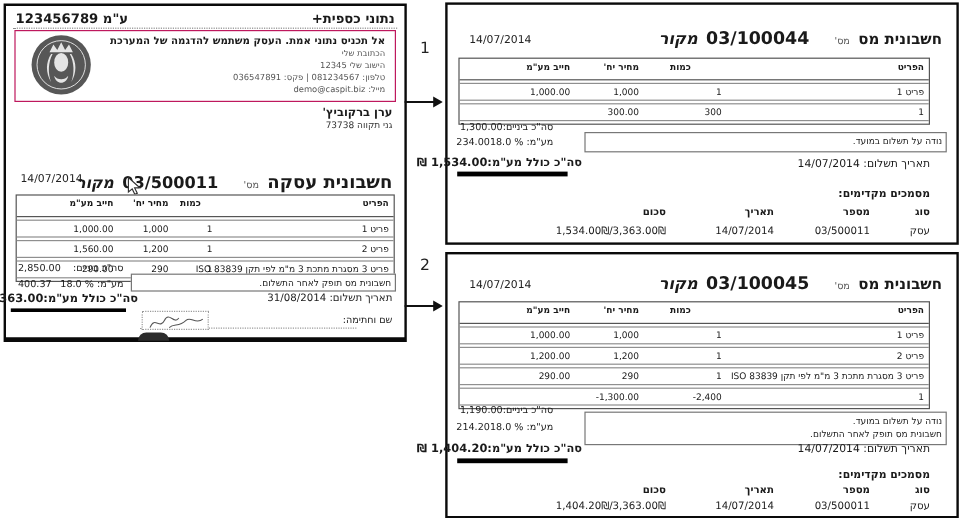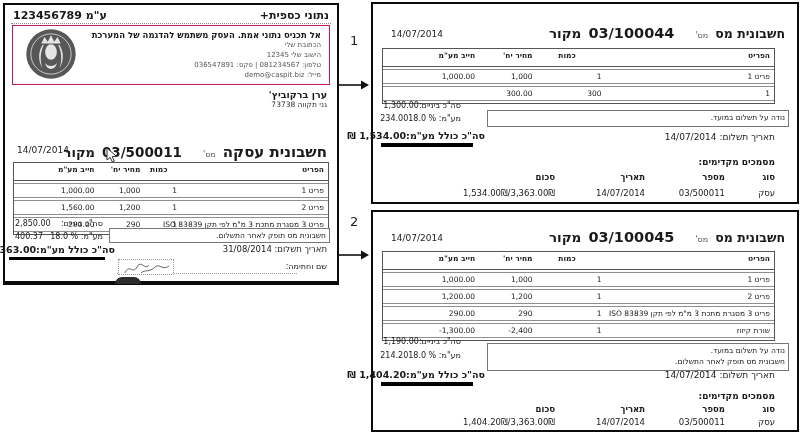--- a/index.html
+++ b/index.html
@@ -27,21 +27,21 @@
   .cust{right:10px;top:84px;text-align:right;direction:rtl;}
   .cust-name{font-size:9.5px;font-weight:bold;}
   .cust-city{font-size:7.5px;color:#333;}
 
   
   .doc-date{font-size:9px;color:#222;}
   .title-row{display:flex;direction:rtl;align-items:baseline;gap:7px;white-space:nowrap;}
   .t-type{font-weight:bold;font-size:15px;}
   .t-num-label{font-size:8px;color:#555;padding-left:14px;text-align:center;}
   .t-number{font-weight:bold;font-size:13.5px;}
-  .t-origin{font-weight:bold;font-size:13px;}
+  .t-origin{font-weight:bold;font-size:13px;font-style:italic;}
 
   
   .itbl{border:1px solid #555;direction:rtl;background:#fff;}
   .itbl .h,.itbl .r{display:grid;padding:1px 4px;white-space:nowrap;}
   .cols-left{grid-template-columns:48% 12% 15% 25%;}
   .cols-right{grid-template-columns:44% 18% 15% 23%;}
   .itbl .h{font-weight:bold;font-size:7.5px;border-bottom:1px solid #555;padding-bottom:6px;padding-top:2px;}
   .itbl .r{font-size:7.5px;border-top:1px solid #8f8f8f;border-bottom:1px solid #8f8f8f;margin:2px 0;padding-top:2px;padding-bottom:2px;}
   .c{text-align:right;overflow:visible;}
   .c-qty{text-align:center;}
@@ -281,21 +281,20 @@
       <span class="c num">1,200</span>
       <span class="c num">1,200.00</span>
     </div>
     <div class="r cols-right">
       <span class="c">פריט 3  מסגרת מתכת 3 מ"מ לפי תקן ISO 83839</span>
       <span class="c c-qty num">1</span>
       <span class="c num">290</span>
       <span class="c num">290.00</span>
     </div>
     <div class="r cols-right">
-      <span class="c">שורת קיזוז</span>
       <span class="c c-qty num">1</span>
       <span class="c num">-2,400</span>
       <span class="c num">-1,300.00</span>
     </div>
   </div>
 
   <div class="abs trow" style="left:16px;top:125px;width:72px;">
     <span class="tlbl">סה"כ ביניים:</span>
     <span class="tval">1,190.00</span>
   </div>

